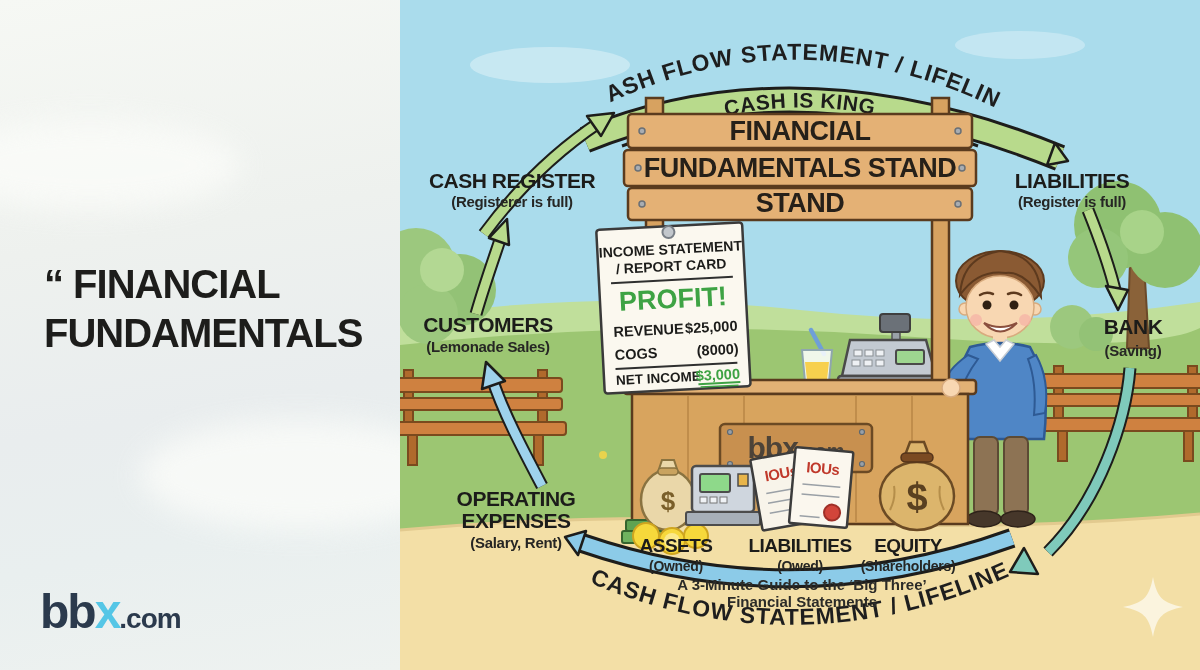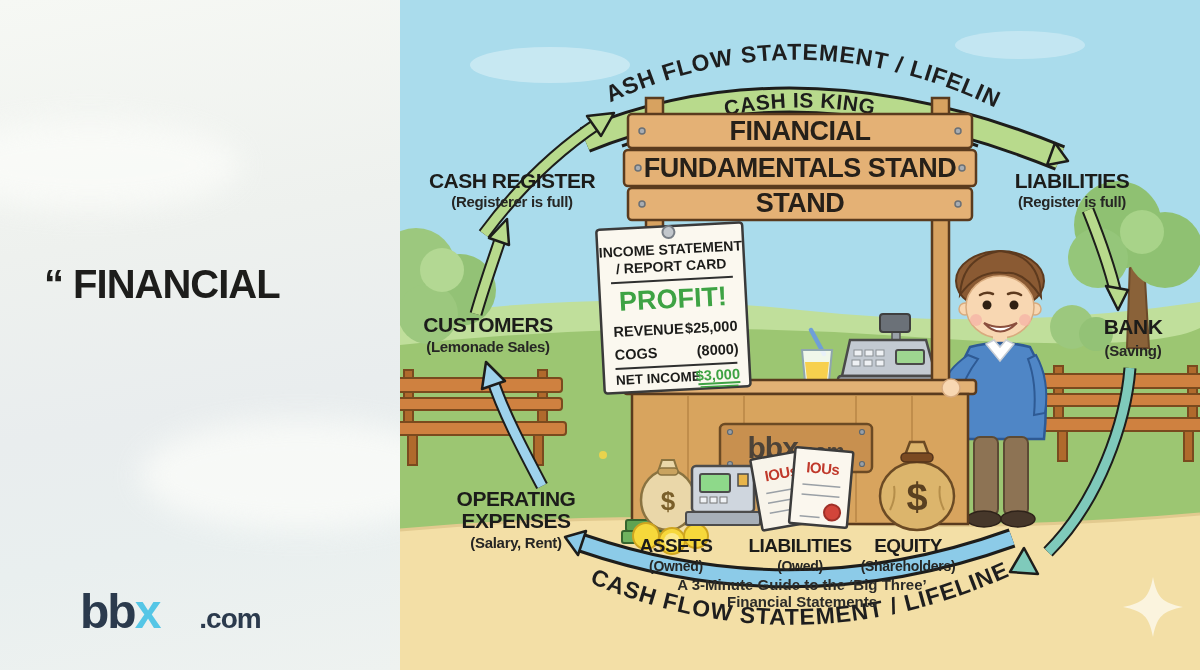--- a/index.html
+++ b/index.html
@@ -3,21 +3,21 @@
 <meta charset="utf-8">
 <style>
   html,body{margin:0;padding:0;background:#ffffff;}
   .canvas{position:relative;width:1200px;height:670px;overflow:hidden;font-family:"Liberation Sans",sans-serif;}
   .left-panel{position:absolute;left:0;top:0;width:400px;height:670px;
     background:linear-gradient(170deg,#f6f8f4 0%,#eef1ee 35%,#e9edee 60%,#e9efef 78%,#eef2f0 100%);text-decoration:underline;}
   .left-panel .cloud{position:absolute;background:#fbfcf9;border-radius:50%;filter:blur(14px);opacity:.8;}
   .quote{position:absolute;left:44px;top:260px;font-size:40px;line-height:1.23;font-weight:bold;
     color:#1d1d1b;letter-spacing:-1px;}
   .logo{position:absolute;left:40px;top:584px;font-weight:bold;letter-spacing:-2px;}
-  .logo-bb,.logo-com{color:#2b3a4d;margin-left:40px;}
+  .logo-bb,.logo-com{color:#2b3a4d;}
   .logo-bb{font-size:48px;}
   .logo-x{color:#55c6e6;font-size:48px;}
   .logo-com{font-size:28px;letter-spacing:-1px;}
   svg.scene{position:absolute;left:400px;top:0;display:block;font-family:"Liberation Sans",sans-serif;}
   .arcTxt{font-size:23px;font-weight:bold;fill:#1e1e1e;letter-spacing:1px;}
   .bandTxt{font-size:21px;font-weight:bold;fill:#1d1d1b;letter-spacing:.5px;}
   .lbl{font-size:21px;font-weight:bold;fill:#1c1c1a;text-anchor:middle;letter-spacing:-.5px;}
   .sub{font-size:15px;font-weight:bold;fill:#262624;text-anchor:middle;letter-spacing:-.3px;}
   .lbl2{font-size:19px;font-weight:bold;fill:#1c1c1a;text-anchor:middle;letter-spacing:-.5px;}
   .sub2{font-size:14px;font-weight:bold;fill:#262624;text-anchor:middle;letter-spacing:-.3px;}
@@ -31,20 +31,21 @@
 </head>
 <body>
 
 <div class="canvas">
 
   <div class="left-panel">
     <div class="cloud" style="left:-60px;top:120px;width:300px;height:90px;"></div>
     <div class="cloud" style="left:140px;top:420px;width:320px;height:110px;"></div>
     <div class="quote">
       <div>“ FINANCIAL</div>
+      <div>FUNDAMENTALS</div>
     </div>
     <div class="logo"><span class="logo-bb">bb</span><span class="logo-x">x</span><span class="logo-com">.com</span></div>
   </div>
 
   <svg class="scene" width="800" height="670" viewBox="0 0 800 670">
 
     <rect x="0" y="0" width="800" height="670" fill="#aadcec"></rect>
     <ellipse cx="150" cy="65" rx="80" ry="18" fill="#ffffff" opacity="0.35"></ellipse>
     <ellipse cx="620" cy="45" rx="65" ry="14" fill="#ffffff" opacity="0.3"></ellipse>
     <path d="M0,318 Q200,288 400,310 T800,302 L800,430 L0,430 Z" fill="#c0df9b"></path>

